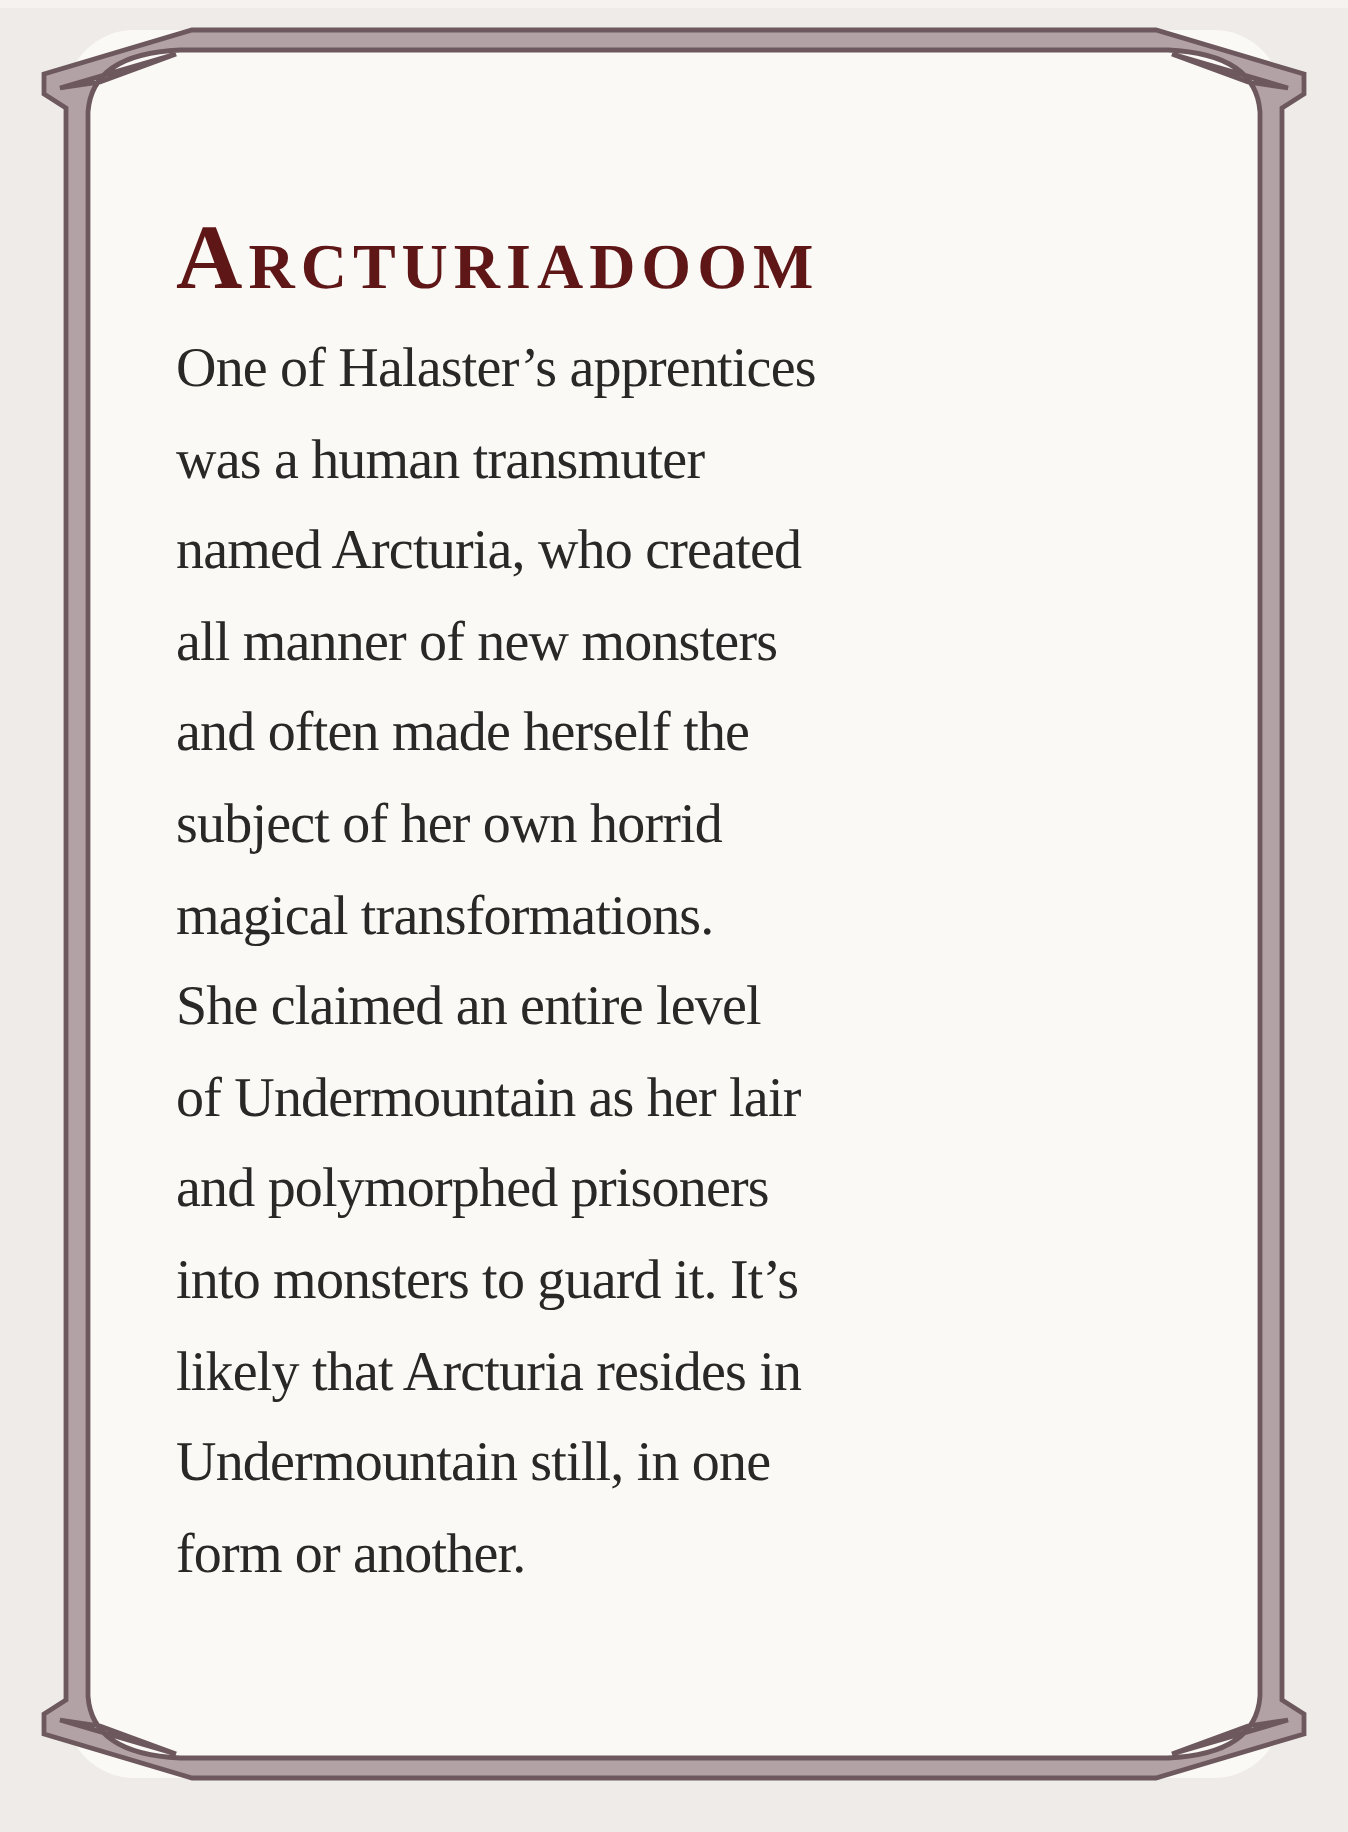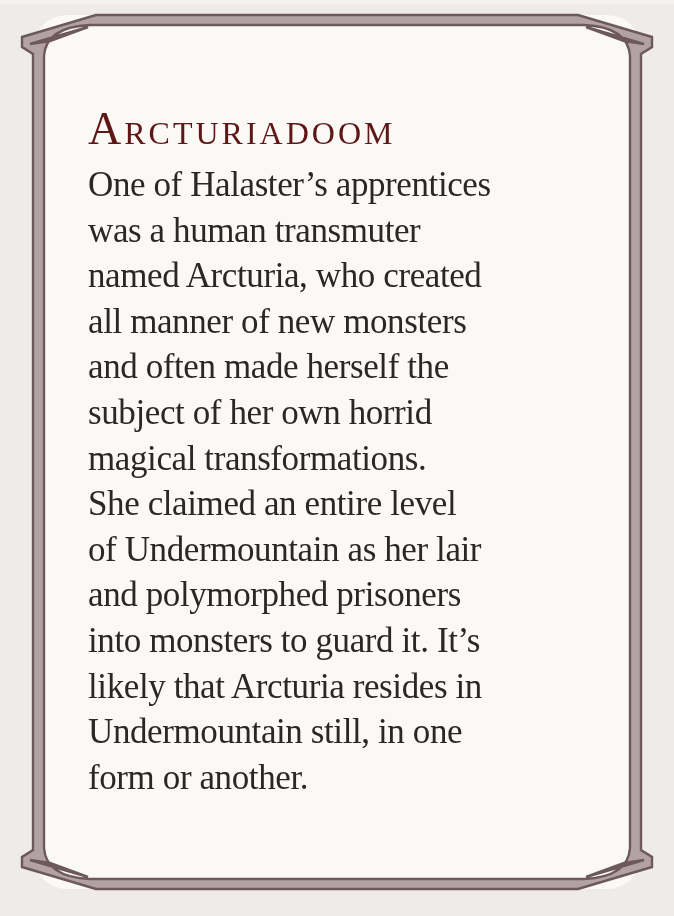--- a/index.html
+++ b/index.html
@@ -27,29 +27,29 @@
   }
   .frame-svg{
     position:absolute;left:0;top:0;width:674px;height:916px;
     display:block;
   }
   .content{
     position:absolute;left:88px;top:105px;width:520px;
   }
   .card-title{
     margin:0;
-    font-weight:400;
+    font-weight:700;
     font-variant:small-caps;
     font-size:46px;
     line-height:48px;
     letter-spacing:3px;
   }
   .card-body{
     margin-top:9px;
-    font-size:35px;
+    font-size:28px;
     line-height:45.6px;
     letter-spacing:-0.4px;
     white-space:pre-line;
   }
 </style>
 </head>
 <body style="background: rgb(238, 235, 233);">
 
 <div class="page">
   <div class="page-top-streak"></div>

